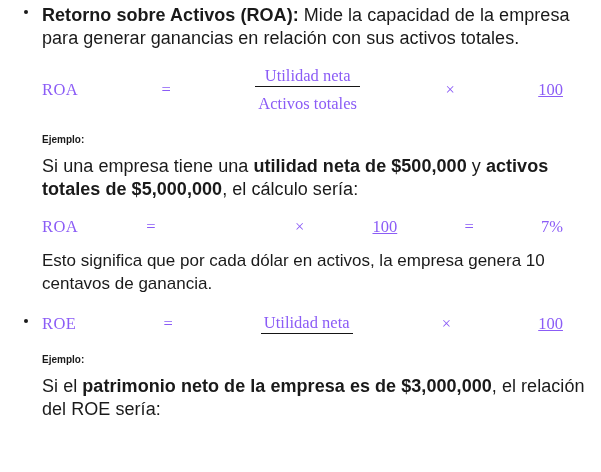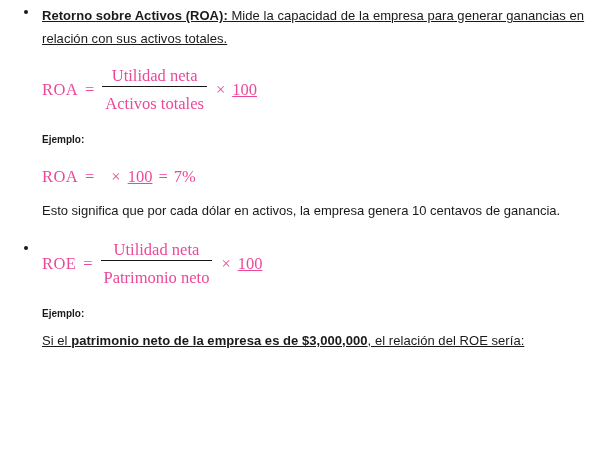--- a/index.html
+++ b/index.html
@@ -30,51 +30,50 @@
     position: absolute;
     left: 12px;
     top: 6px;
     width: 4px;
     height: 4px;
     border-radius: 50%;
     background: #1a1a1a;
   }
 
   .para {
-    font-size: 13px;
+    font-size: 18px;
     line-height: 23px;
     margin: 0;
     letter-spacing: 0.05px;
-    text-decoration: underline;
   }
 
   .lead-in { font-weight: bold; }
   .bold { font-weight: bold; }
 
   .example-label {
     font-size: 10px;
     line-height: 23px;
     font-weight: bold;
     margin: 14px 0 4px 0;
   }
 
   .closing {
-    font-size: 13px;
+    font-size: 17px;
     line-height: 23px;
     margin: 12px 0 0 0;
   }
 
   
   .formula {
     display: flex;
-    justify-content: flex-start;
+    justify-content: space-between;
     align-items: center;
     font-family: "Liberation Serif", "DejaVu Serif", serif;
     font-size: 16.5px;
-    color: #ec4899;
+    color: #8b5cf6;
     margin: 16px 0 4px 0;
     padding-right: 26px;
   }
   .math-lhs {
     letter-spacing: 0.4px;
   }
   .math-rel {
     margin: 0 7px;
   }
   .frac {
@@ -125,20 +124,21 @@
         <span class="frac-num">Utilidad neta</span>
         <span class="frac-bar"></span>
         <span class="frac-den">Activos totales</span>
       </span>
       <span class="math-times">×</span>
       <span class="math-tail">100</span>
     </div>
 
     <p class="example-label">Ejemplo:</p>
 
+    <p class="para"><span>Si una empresa tiene una </span><span class="bold">utilidad neta de $500,000</span><span> y </span><span class="bold">activos totales de $5,000,000</span><span>, el cálculo sería:</span></p>
 
     <div class="formula">
       <span class="math-lhs">ROA</span>
       <span class="math-rel">=</span>
       <span class="frac">
         <span class="frac-bar"></span>
       </span>
       <span class="math-times">×</span>
       <span class="math-tail">100</span>
       <span class="math-eq-tail">=</span>
@@ -151,21 +151,20 @@
   <div class="bullet-section" style="margin-top:18px;">
     <span class="bullet-marker"></span>
 
 
     <div class="formula">
       <span class="math-lhs">ROE</span>
       <span class="math-rel">=</span>
       <span class="frac">
         <span class="frac-num">Utilidad neta</span>
         <span class="frac-bar"></span>
-        <span class="frac-den">Patrimonio neto</span>
       </span>
       <span class="math-times">×</span>
       <span class="math-tail">100</span>
     </div>
 
     <p class="example-label">Ejemplo:</p>
 
     <p class="para"><span>Si el </span><span class="bold">patrimonio neto de la empresa es de $3,000,000</span><span>, el relación del ROE sería:</span></p>
 
   </div>

